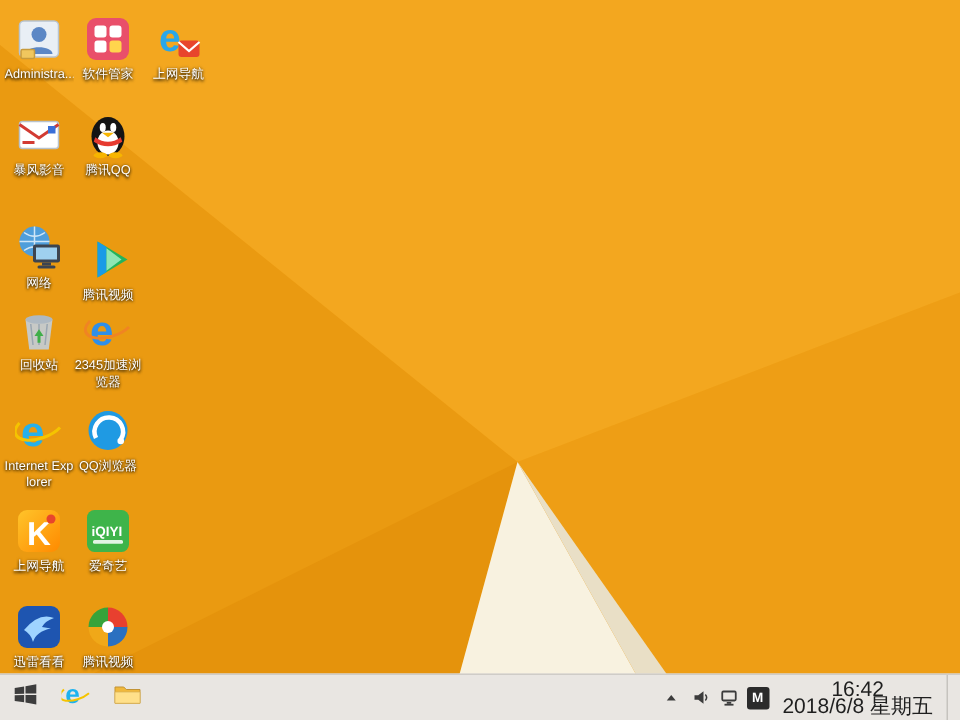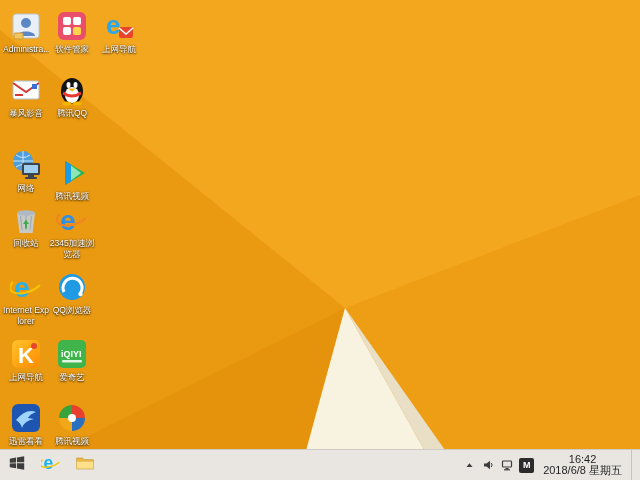--- a/index.html
+++ b/index.html
@@ -25,21 +25,21 @@
     background:#e9e6e2;border-top:1px solid #cfccc7;
     display:flex;align-items:stretch;
   }
   .tb-btn{width:34px;display:flex;align-items:center;justify-content:center}
   .tray{margin-left:auto;display:flex;align-items:center;gap:5px;padding-right:2px}
   .tray-ic{width:14px;height:14px;display:flex;align-items:center;justify-content:center}
   .input-ind{
     width:15px;height:15px;background:#2b2b2b;color:#fff;font-size:9px;font-weight:bold;
     display:flex;align-items:center;justify-content:center;border-radius:2px
   }
-  .clock{font-size:11px;line-height:11px;color:#1f1f1f;text-align:center;padding:0 4px;min-width:64px}
+  .clock{font-size:14px;line-height:11px;color:#1f1f1f;text-align:center;padding:0 4px;min-width:64px}
   .show-desktop{width:6px;height:100%;border-left:1px solid #c6c3be}
 </style>
 </head>
 <body>
 
 <svg class="wall" width="640" height="480" viewBox="0 0 640 480" aria-hidden="true">
   <rect width="640" height="480" fill="#f2a41d"></rect>
   <polygon points="345,308 0,30 0,0 640,0 640,195" fill="#f3a71f"></polygon>
   <polygon points="345,308 0,30 0,480 298,480" fill="#ea9a11"></polygon>
   <polygon points="345,308 0,480 298,480" fill="#e5930c"></polygon>

